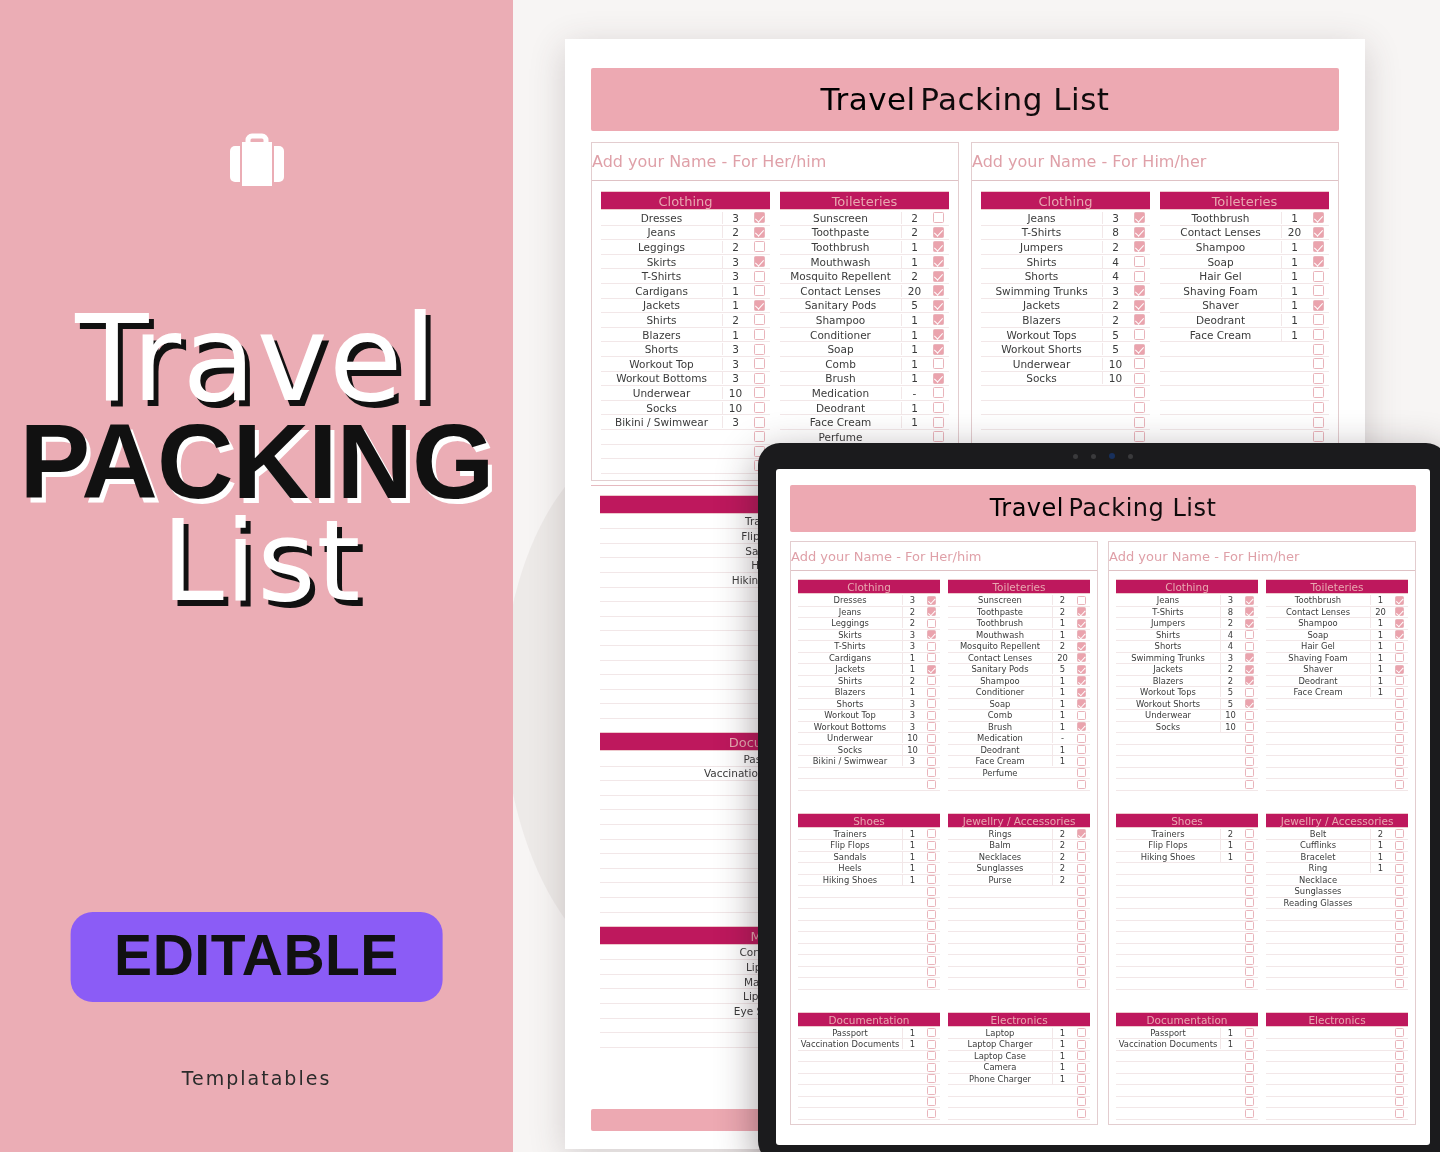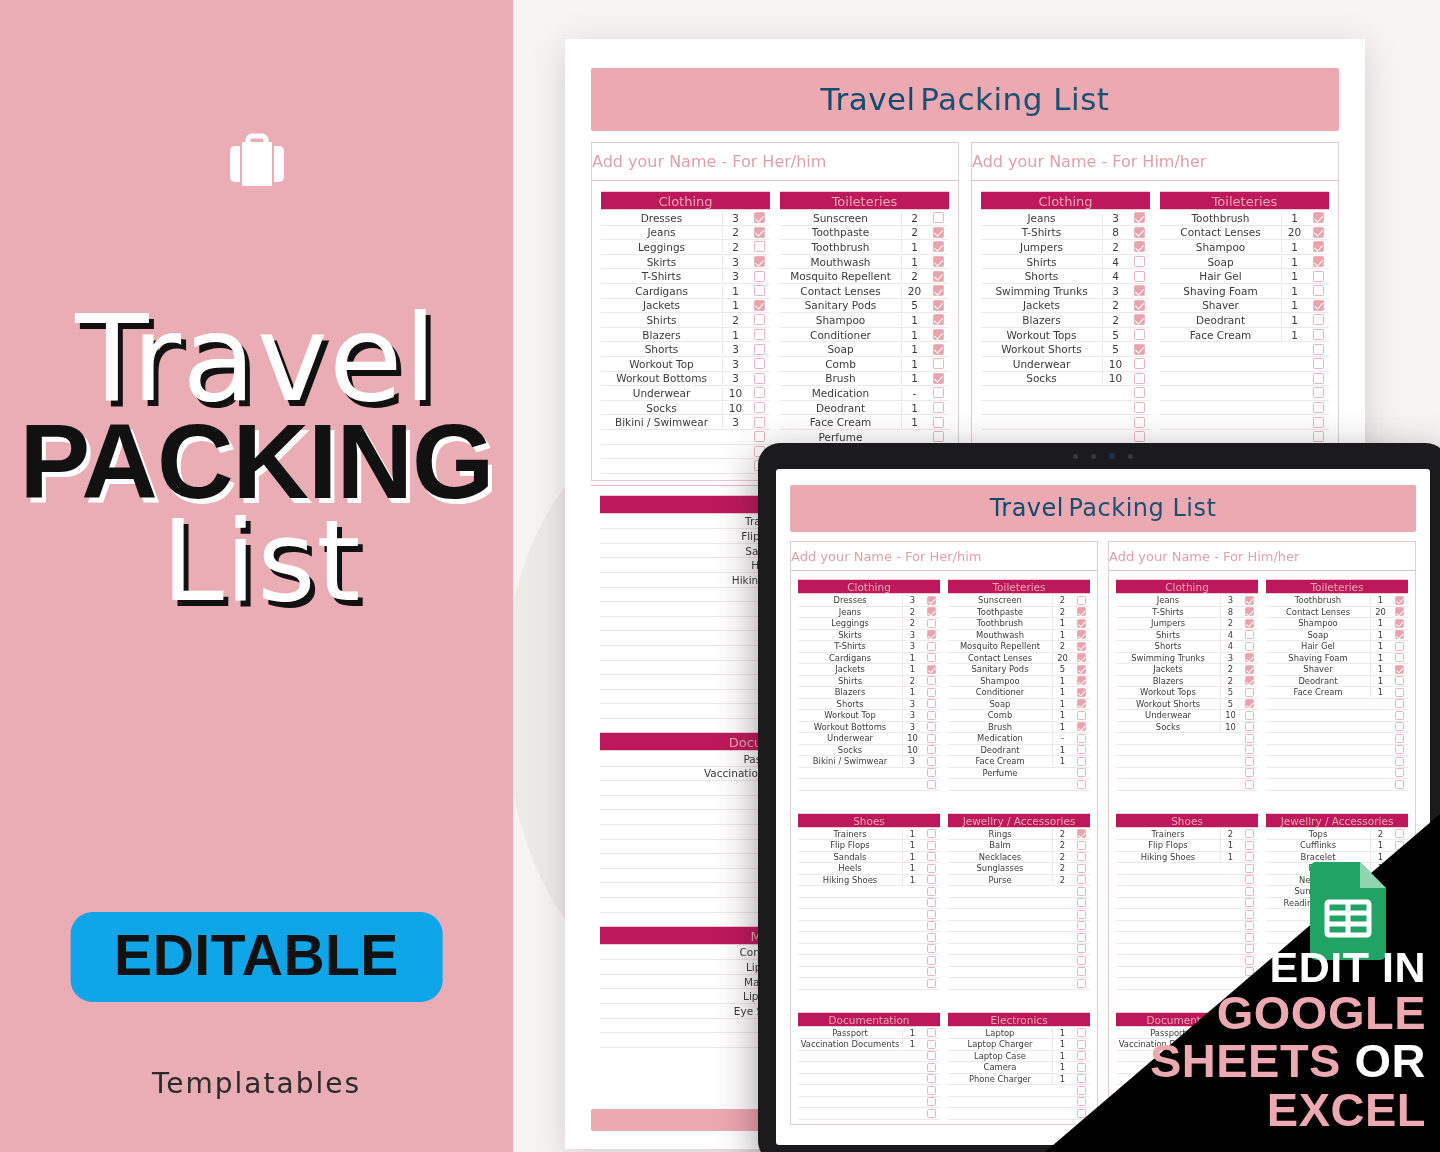--- a/index.html
+++ b/index.html
@@ -31,32 +31,32 @@
   .t-line3 { font-size: 112px; margin-top: -6px; margin-left: 10px; }
   .t-line2 {
     font-family: "Liberation Sans", sans-serif;
     font-size: 106px; color: #111111; font-weight: bold;
     letter-spacing: -1px; display: block;
     text-shadow: 4px 5px 0 #ffffff;
     margin-top: -8px; margin-bottom: -6px; text-align: center;
   }
   #editable-badge {
     position: absolute; left: 50%; transform: translateX(-50%); top: 912px;
-    background: #0ea5e9; border-radius: 22px;
+    background: #8b5cf6; border-radius: 22px;
     padding: 15px 44px 18px;
   }
   #editable-badge span {
     font-family: "Liberation Sans", sans-serif;
     font-size: 57px; font-weight: bold; color: #111111; letter-spacing: 0.5px;
     line-height: 1;
   }
   #brand-name {
     position: absolute; left: 0; top: 1067px; width: 513px; text-align: center;
     font-family: "DejaVu Sans", sans-serif;
-    font-size: 28px; color: #2b2b2b; letter-spacing: 2px;
+    font-size: 19px; color: #2b2b2b; letter-spacing: 2px;
   }
 
   
   #scene {
     position: absolute; left: 513px; top: 0; width: 927px; height: 1152px;
     background: #f7f5f4; overflow: hidden;
   }
   #scene-bg-blob {
     position: absolute; left: -10px; top: 430px; width: 340px; height: 560px;
     background: #e9e6e4; border-radius: 50% 40% 45% 55%;
@@ -65,21 +65,21 @@
 
   
   #paper-sheet {
     position: absolute; left: 52px; top: 39px; width: 800px; height: 1110px;
     background: #ffffff;
     box-shadow: 0 8px 34px rgba(70,50,55,0.20);
   }
   .sheet-inner { padding: 29px 26px 0 26px; }
 
   .banner {
-    background: #eda9b2; color: #0c4a6e;
+    background: #eda9b2; color: #000000;
     text-align: center; border-radius: 2px;
   }
   #sheet-banner { height: 63px; line-height: 63px; }
   .banner .b-strong {
     font-family: "DejaVu Sans", sans-serif; font-size: 31px; letter-spacing: 0.5px;
   }
   .banner .b-light {
     font-family: "DejaVu Sans", sans-serif; font-size: 31px; letter-spacing: 0.5px;
     opacity: 0.93;
   }
@@ -1845,21 +1845,21 @@
                   <div class="it-name"></div>
                   <div class="it-qty"></div>
                   <div class="it-chk">
                     <span class="box"></span>
                   </div>
                 </div>
               </div>
               <div class="cat-col">
                 <div class="cat-head">Jewellry / Accessories</div>
                 <div class="item-row">
-                  <div class="it-name">Tops</div>
+                  <div class="it-name">Belt</div>
                   <div class="it-qty">2</div>
                   <div class="it-chk">
                     <span class="box"></span>
                   </div>
                 </div>
                 <div class="item-row">
                   <div class="it-name">Cufflinks</div>
                   <div class="it-qty">1</div>
                   <div class="it-chk">
                     <span class="box"></span>
@@ -2070,33 +2070,13 @@
                     <span class="box"></span>
                   </div>
                 </div>
               </div>
             </div>
           </div>
         </div>
     </div>
   </div>
 
-  <div id="corner-badge">
-    <div id="corner-tri"></div>
-    <div id="sheets-icon">
-      <svg width="76" height="98" viewBox="0 0 76 98">
-        <path d="M6 0 h44 l26 26 v66 a6 6 0 0 1 -6 6 H6 a6 6 0 0 1 -6 -6 V6 a6 6 0 0 1 6 -6 z" fill="#21a366"></path>
-        <path d="M50 0 l26 26 h-26 z" fill="#8fd6ae"></path>
-        <rect x="17" y="40" width="42" height="33" rx="2" fill="none" stroke="#ffffff" stroke-width="5"></rect>
-        <line x1="17" y1="51" x2="59" y2="51" stroke="#ffffff" stroke-width="5"></line>
-        <line x1="17" y1="62" x2="59" y2="62" stroke="#ffffff" stroke-width="5"></line>
-        <line x1="38" y1="40" x2="38" y2="73" stroke="#ffffff" stroke-width="5"></line>
-      </svg>
-    </div>
-    <div id="badge-text">
-      <div class="bt-line" id="bt1">EDIT IN</div>
-      <div class="bt-line" id="bt2">GOOGLE</div>
-      <div class="bt-line" id="bt3">
-        <span>SHEETS</span><span class="or"> OR </span><span>EXCEL</span>
-      </div>
-    </div>
-  </div>
 </div>
 
 </body></html>

